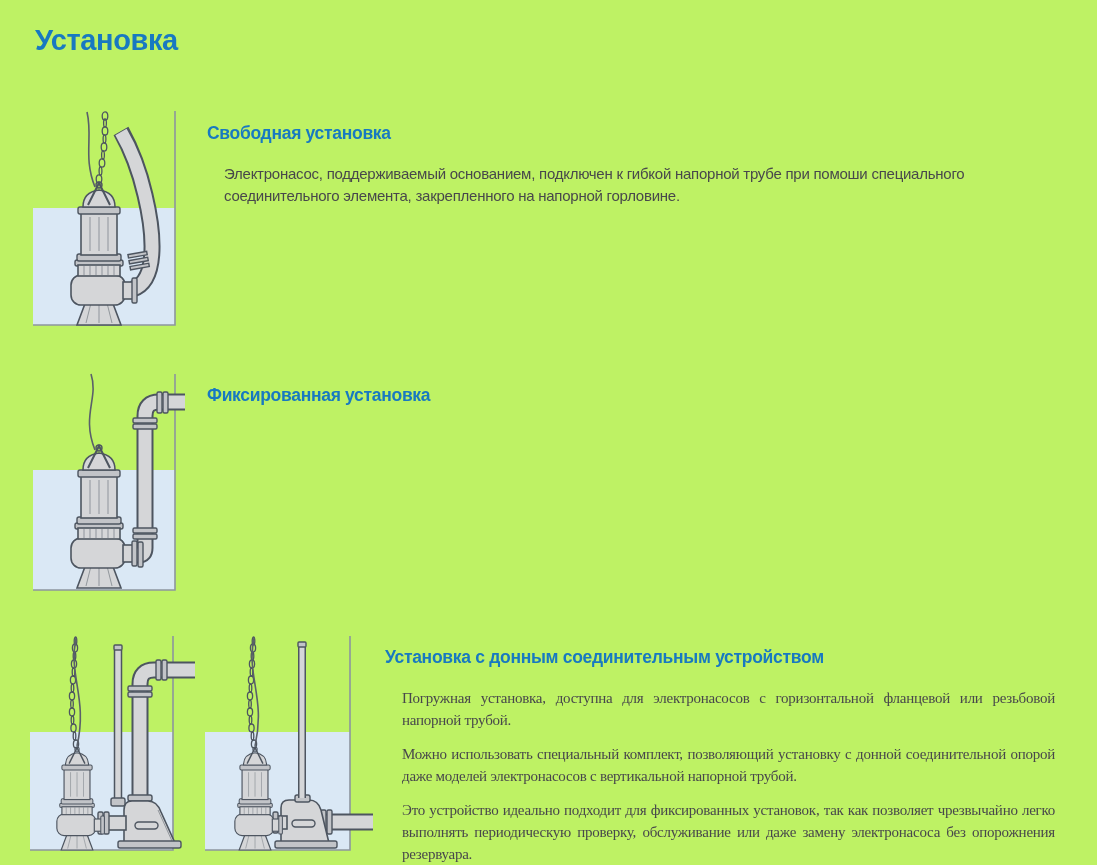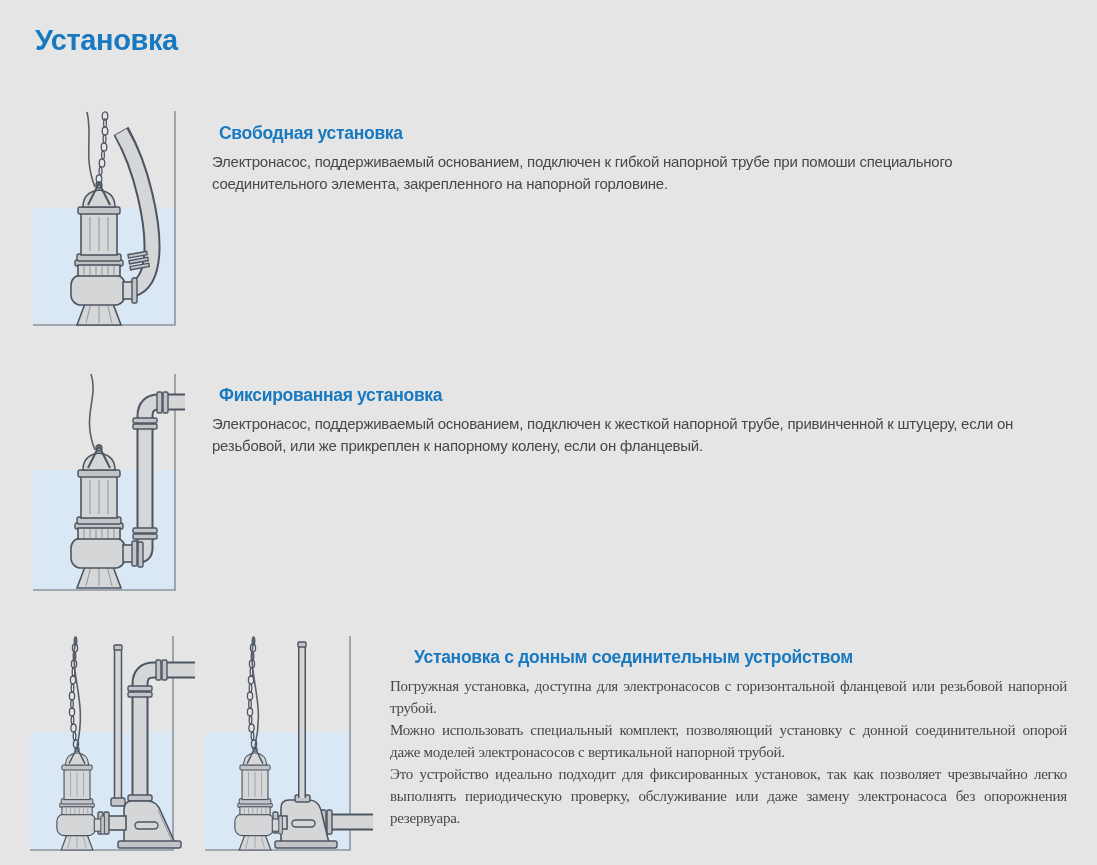--- a/index.html
+++ b/index.html
@@ -1,25 +1,25 @@
 <!DOCTYPE html>
 <html lang="ru"><head>
 <meta charset="utf-8">
 <style>
   html,body{margin:0;padding:0;background:#ffffff;}
   body{width:1097px;height:865px;overflow:hidden;position:relative;
        font-family:"Liberation Sans",sans-serif;-webkit-font-smoothing:antialiased;}
-  .page{position:absolute;inset:0;background:#e5e5e5;}
+  .page{position:absolute;inset:0;background:#bef264;}
   .page-title{position:absolute;left:35px;top:24px;font-size:29px;font-weight:bold;
               color:#1879c1;letter-spacing:-0.4px;}
   .sec-heading{position:absolute;font-size:17.5px;font-weight:bold;color:#1879c1;
-               letter-spacing:-0.3px;white-space:nowrap;margin-left:12px;}
+               letter-spacing:-0.3px;white-space:nowrap;}
   .sec-body{position:absolute;font-size:15px;line-height:22px;color:#48484b;
             letter-spacing:-0.25px;}
-  .sec-body p{margin:0;}
+  .sec-body p{margin:12px;}
   .just p{text-align:justify;font-family:Liberation Serif, serif;}
   .fig{position:absolute;}
   .fig svg{display:block;}
 
   
   .water{fill:#dae8f5;}
   .tank{fill:none;stroke:#8d959e;stroke-width:1.6;}
   .mt{fill:#d5d6d8;stroke:#4d5560;stroke-width:1.6;}
   .md{fill:#c2c4c8;stroke:#4d5560;stroke-width:1.4;}
   .ln{stroke:#4d5560;stroke-width:1;opacity:.5;fill:none;}
@@ -105,21 +105,20 @@
       <rect class="md" x="124" y="22" width="5" height="21" rx="1.5"></rect>
       <rect class="md" x="130" y="22" width="5" height="21" rx="1.5"></rect>
       <rect class="md" x="105" y="172" width="5" height="25" rx="1.5"></rect>
       <use href="#pump"></use>
       <path class="cable" d="M62,80 C48,45 66,28 58,4"></path>
     </svg>
   </div>
 
   <div class="sec-heading" style="left:207px;top:385px;">Фиксированная установка</div>
   <div class="sec-body" style="left:212px;top:413px;width:858px;">
-    <p>Электронасос, поддерживаемый основанием, подключен к жесткой напорной трубе, привинченной к штуцеру, если он резьбовой, или же прикреплен к напорному колену, если он фланцевый.</p>
   </div>
 
   <div class="fig" style="left:30px;top:632px;">
     <svg width="165" height="223" viewBox="0 0 165 223">
       <rect class="water" x="0" y="100" width="143" height="118"></rect>
       <path class="tank" d="M143,4 V218 H0"></path>
 
       <path class="pipe-o" stroke-width="17" d="M110,168 V52 Q110,38 124,38 H165"></path>
       <path class="pipe-i" stroke-width="13" d="M110,168 V52 Q110,38 124,38 H165"></path>
       <rect class="md" x="98" y="54" width="24" height="5" rx="1.5"></rect>
@@ -199,20 +198,20 @@
           <ellipse cx="46.5" cy="40" rx="1.3" ry="4"></ellipse>
         <ellipse cx="47" cy="32" rx="2.6" ry="4"></ellipse>
           <ellipse cx="47.5" cy="24" rx="1.3" ry="4"></ellipse>
         <ellipse cx="48" cy="16" rx="2.6" ry="4"></ellipse>
           <ellipse cx="48.5" cy="9" rx="1.3" ry="4"></ellipse>
       </g>
       <path class="cable" d="M50,114 C61,66 41,44 49,6"></path>
     </svg>
   </div>
 
-  <div class="sec-heading" style="left:402px;top:647px;">Установка с донным соединительным устройством</div>
+  <div class="sec-heading" style="left:385px;top:647px;">Установка с донным соединительным устройством</div>
   <div class="sec-body just" style="left:390px;top:675px;width:677px;">
     <p>Погружная установка, доступна для электронасосов с горизонтальной фланцевой или резьбовой напорной трубой.</p>
     <p>Можно использовать специальный комплект, позволяющий установку с донной соединительной опорой даже моделей электронасосов с вертикальной напорной трубой.</p>
     <p>Это устройство идеально подходит для фиксированных установок, так как позволяет чрезвычайно легко выполнять периодическую проверку, обслуживание или даже замену электронасоса без опорожнения резервуара.</p>
   </div>
 
 </div>
 
 </body></html>

